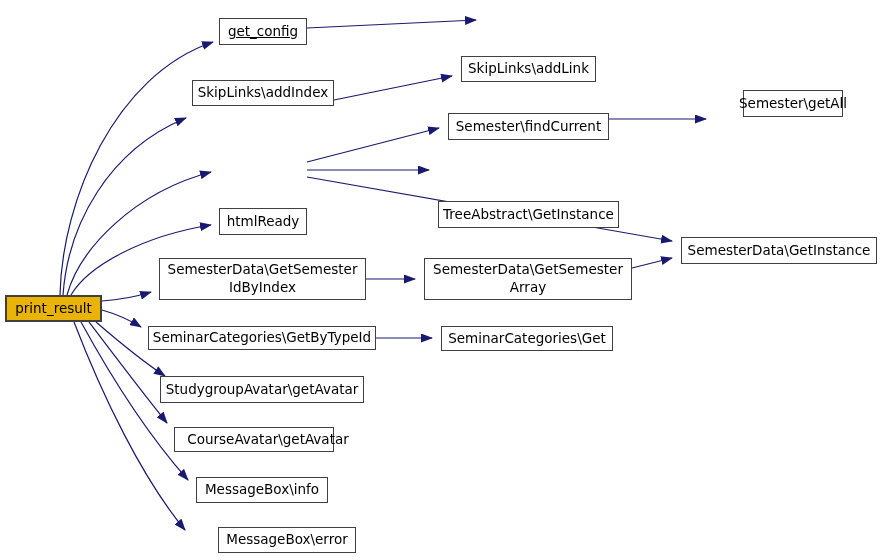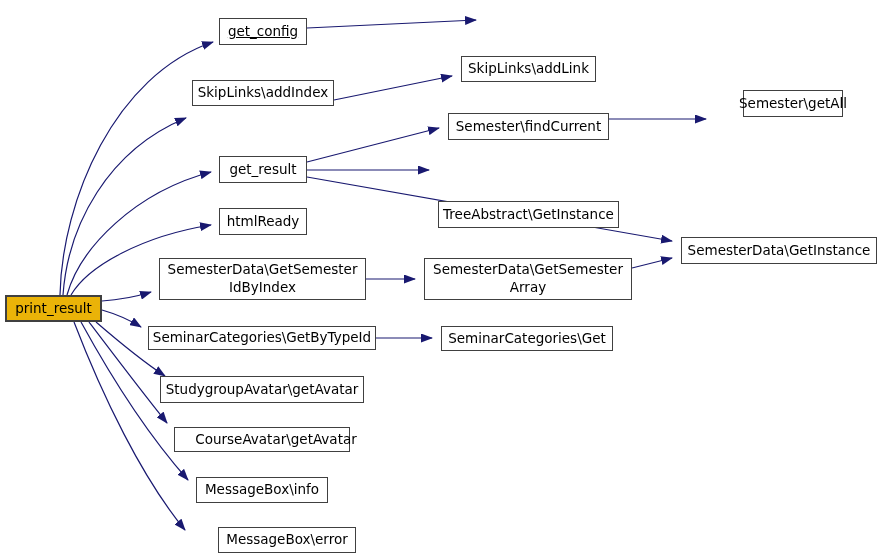--- a/index.html
+++ b/index.html
@@ -79,21 +79,20 @@
 
   <div class="node highlight" style="left:5px; top:295px; width:97px; height:27px;">print_result</div>
 
   <div class="node" style="left:219px; top:18px; width:88px; height:27px;text-decoration:underline;">get_config</div>
 
 
   <div class="node" style="left:192px; top:80px; width:142px; height:26px;">SkipLinks\addIndex</div>
 
   <div class="node" style="left:461px; top:56px; width:135px; height:26px;">SkipLinks\addLink</div>
 
-  <div class="node" style="left:219px; top:156px; width:88px; height:27px;">get_result</div>
 
   <div class="node" style="left:448px; top:106px; width:161px; height:27px;margin-top:7px;">Semester\findCurrent</div>
 
   <div class="node" style="left:715px; top:90px; width:100px; height:27px;margin-left:28px;">Semester\getAll</div>
 
   <div class="node" style="left:438px; top:157px; width:181px; height:27px;margin-top:44px;">TreeAbstract\GetInstance</div>
 
   <div class="node" style="left:219px; top:208px; width:88px; height:27px;">htmlReady</div>
 
   <div class="node" style="left:681px; top:237px; width:196px; height:27px;">SemesterData\GetInstance</div>
@@ -103,19 +102,19 @@
 
   <div class="node" style="left:424px; top:258px; width:208px; height:42px;">SemesterData\GetSemester
 Array</div>
 
   <div class="node" style="left:148px; top:326px; width:228px; height:24px;">SeminarCategories\GetByTypeId</div>
 
   <div class="node" style="left:441px; top:326px; width:172px; height:25px;">SeminarCategories\Get</div>
 
   <div class="node" style="left:160px; top:376px; width:204px; height:27px;">StudygroupAvatar\getAvatar</div>
 
-  <div class="node" style="left:174px; top:427px; width:176px; height:25px;padding-left:28px;">CourseAvatar\getAvatar</div>
+  <div class="node" style="left:174px; top:427px; width:160px; height:25px;padding-left:28px;">CourseAvatar\getAvatar</div>
 
   <div class="node" style="left:196px; top:477px; width:132px; height:26px;">MessageBox\info</div>
 
   <div class="node" style="left:194px; top:527px; width:138px; height:26px;margin-left:24px;">MessageBox\error</div>
 
 </div>
 
 </body></html>

